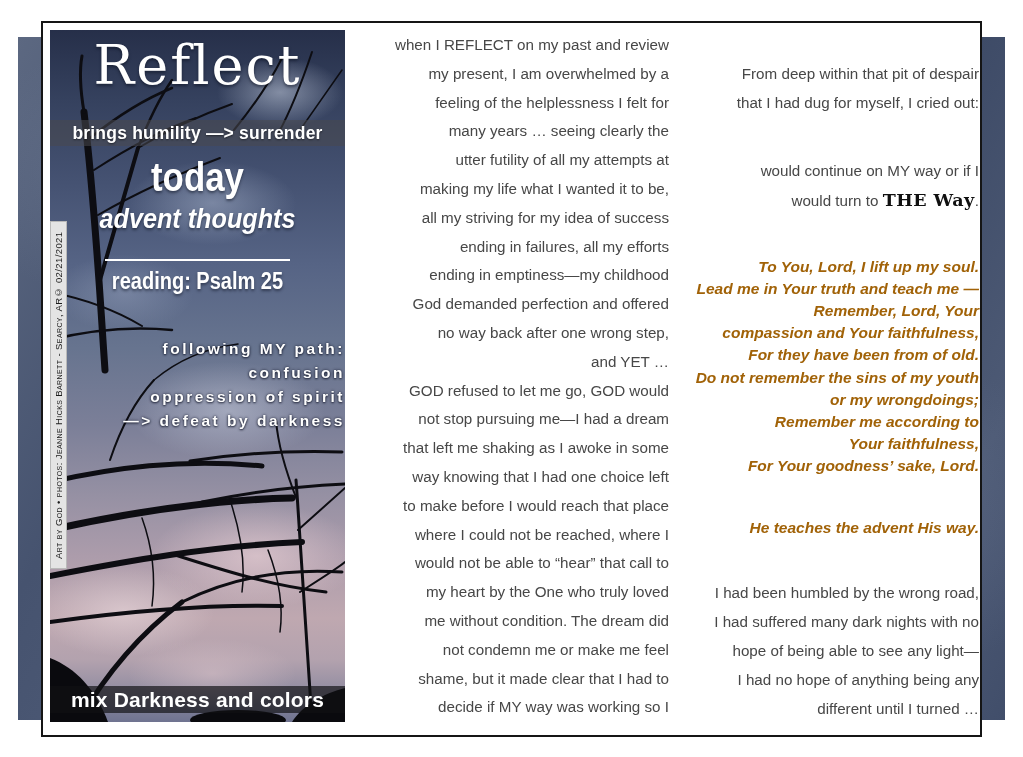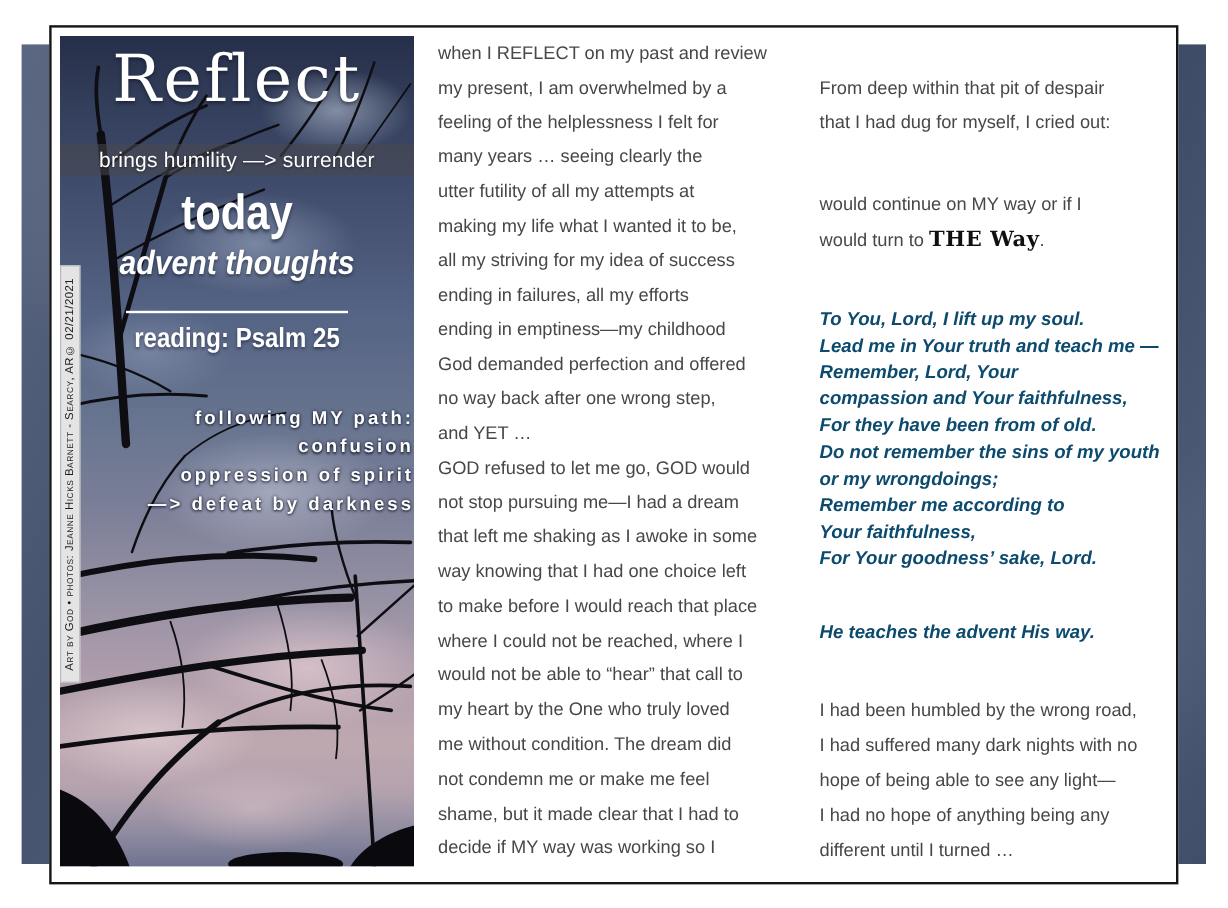--- a/index.html
+++ b/index.html
@@ -29,21 +29,21 @@
                       #7b7f98 57%,#9590a3 67%,#ac9cab 76%,#bfa8b0 85%,#b3a2ae 91%,
                       #8f8ba0 96%,#6f7390 100%); }
   .branches { position:absolute; left:0; top:0; width:295px; height:692px; z-index:1; }
 
   .title { position:absolute; top:4px; left:0; right:0; z-index:3; text-align:center;
            font-family:"DejaVu Serif", serif; font-size:54px; color:#fff; letter-spacing:2px;
            text-shadow:0 2px 3px rgba(10,15,30,.55); }
   .band  { position:absolute; left:0; right:0; z-index:3; display:flex;
            align-items:center; justify-content:center; }
   .subtitle-band { top:90px; height:26px; background:rgba(72,72,78,.55); }
-  .subtitle-band span { color:#fff; font-weight:normal; font-size:17.5px; letter-spacing:.2px;
+  .subtitle-band span { color:#fff; font-weight:bold; font-size:17.5px; letter-spacing:.2px;
                         text-shadow:0 1px 2px rgba(0,0,0,.5); }
   .today   { position:absolute; top:124px; left:0; right:0; z-index:3; text-align:center;
              color:#fff; font-weight:bold; font-size:41px; transform:scaleX(.85);
              text-shadow:0 2px 3px rgba(10,15,30,.5); }
   .advent  { position:absolute; top:173px; left:0; right:0; z-index:3; text-align:center;
              color:#fff; font-weight:bold; font-style:italic; font-size:28px; transform:scaleX(.9);
              text-shadow:0 2px 3px rgba(10,15,30,.5); }
   .divider { position:absolute; top:229px; left:55px; width:185px; height:2px; background:#fff; z-index:3; }
   .reading { position:absolute; top:238px; left:0; right:0; z-index:3; text-align:center;
              color:#fff; font-weight:bold; font-size:23px; transform:scaleX(.87);
@@ -55,25 +55,25 @@
   .credit { position:absolute; left:0; top:191px; width:17px; height:348px; z-index:4;
             background:#e4e4e4; border:1px solid #b9b9b9; box-sizing:border-box;
             color:#1c1c1c; font-size:9.5px; font-variant:small-caps; letter-spacing:.4px;
             writing-mode:vertical-rl; transform:rotate(180deg);
             display:flex; align-items:center; justify-content:center; }
   .bottom-band { top:656px; height:27px; background:rgba(16,16,19,.68); }
   .bottom-band span { color:#fff; font-weight:bold; font-size:21px; letter-spacing:.2px; }
 
   
   .col { position:absolute; top:8px; color:#474747; font-size:15.2px; line-height:28.8px;
-         white-space:pre-line; }
+         white-space:pre-line;text-align:right; }
   .middle { left:322px; width:304px; }
   .rightcol { left:640px; width:296px; }
   .rightcol p { margin:0 0 11px 0; white-space:pre-line; }
-  .quote { font-weight:bold; font-style:italic; color:#0c4a6e;
+  .quote { font-weight:bold; font-style:italic; color:#a16207;
            font-size:15.5px; line-height:22.2px; }
   .nogap { margin-bottom:0 !important; }
   .theway { font-family:"DejaVu Serif", serif; font-weight:bold; color:#101010;
             font-size:17.5px; letter-spacing:.5px; }
 </style>
 </head>
 <body>
 
 <div class="canvas">
   <div class="backdrop"></div>
@@ -133,20 +133,23 @@
       <div class="divider"></div>
       <div class="reading">reading: Psalm 25</div>
 
       <div class="pathblock">following MY path:
 confusion
 oppression of spirit
 —&gt; defeat by darkness</div>
 
       <div class="credit">Art by God • photos: Jeanne Hicks Barnett - Searcy, AR© 02/21/2021</div>
 
+      <div class="band bottom-band">
+        <span>mix Darkness and colors</span>
+      </div>
     </div>
 
     <div class="col middle">when I REFLECT on my past and review
 my present, I am overwhelmed by a
 feeling of the helplessness I felt for
 many years … seeing clearly the
 utter futility of all my attempts at
 making my life what I wanted it to be,
 all my striving for my idea of success
 ending in failures, all my efforts

